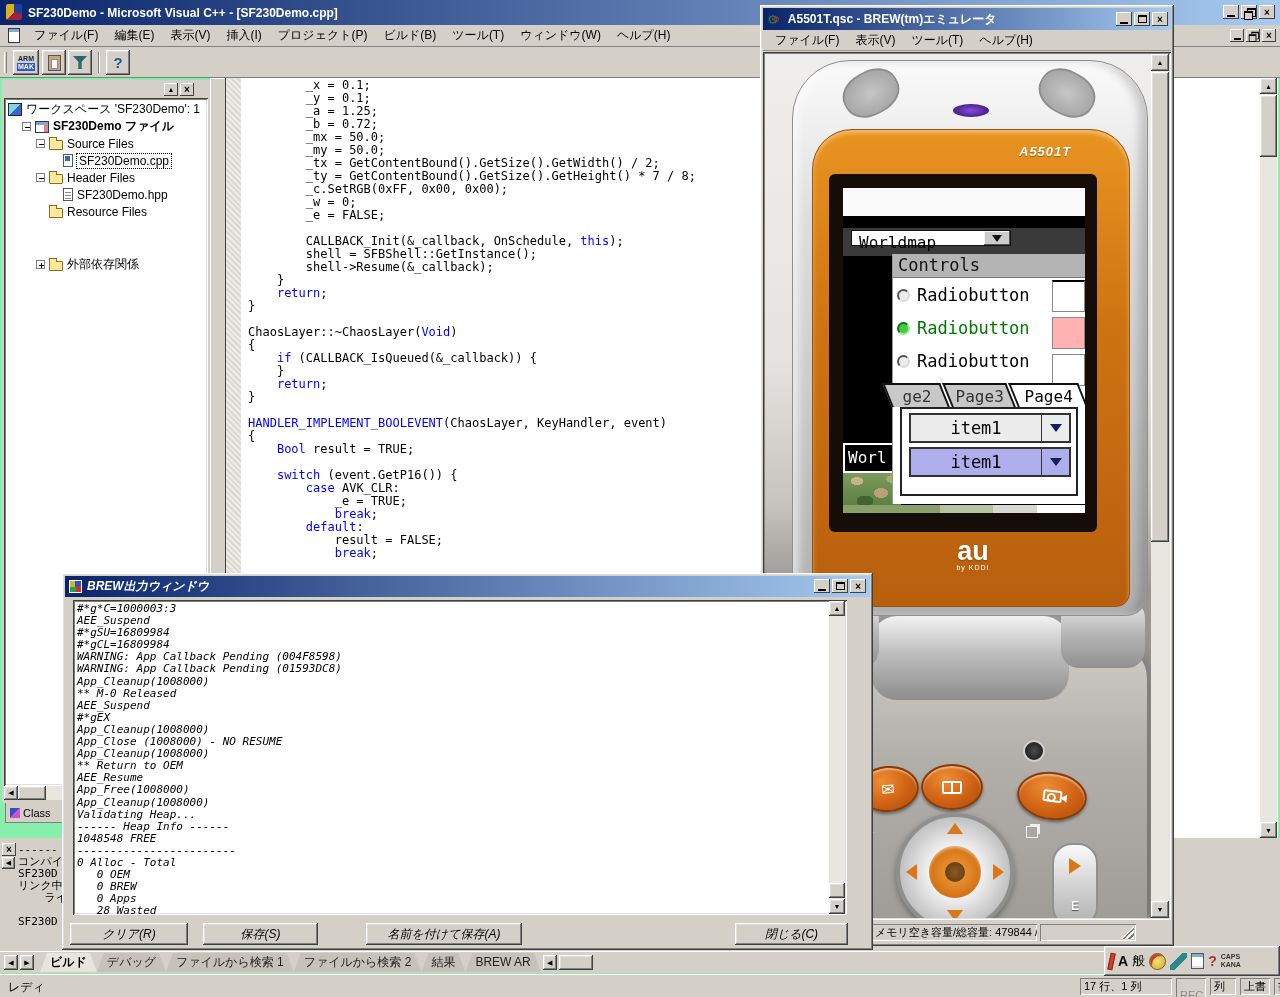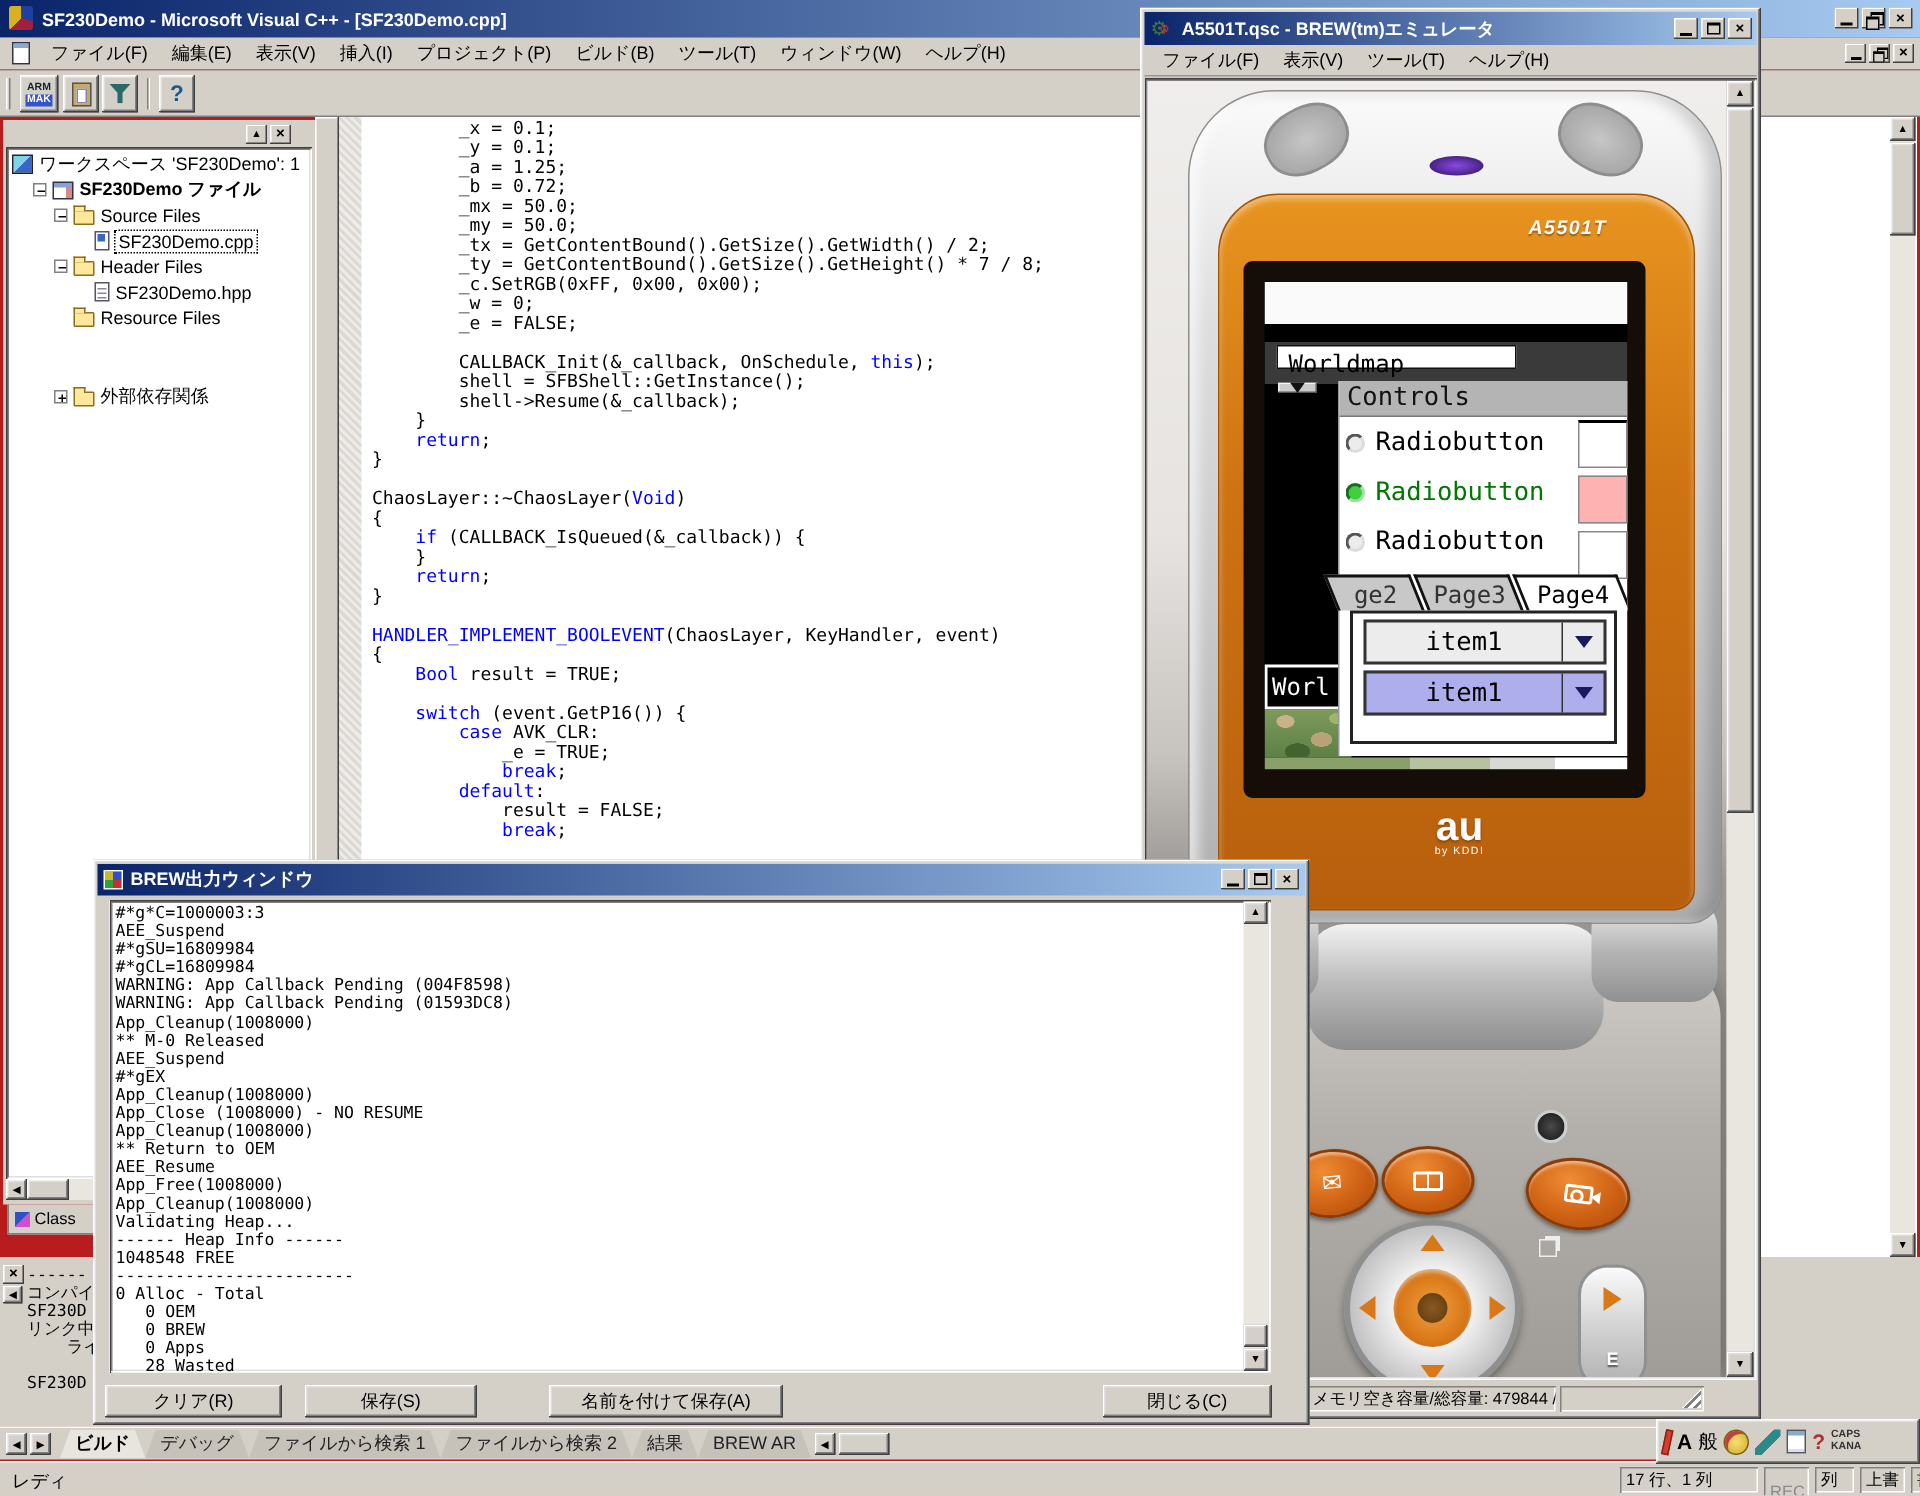--- a/index.html
+++ b/index.html
@@ -1,17 +1,17 @@
 <!DOCTYPE html>
 <html><head>
 <meta charset="utf-8">
 <style>
   * { margin:0; padding:0; box-sizing:border-box; }
   body { font-family:"Liberation Sans","DejaVu Sans",sans-serif; }
-  .screen { position:relative; width:1280px; height:997px; background:#b91c1c; overflow:hidden;
+  .screen { position:relative; width:1280px; height:997px; background:#86efac; overflow:hidden;
             font-size:12px; color:#000; }
   .abs { position:absolute; }
   .bev-out { box-shadow: inset -1px -1px #404040, inset 1px 1px #fff, inset -2px -2px #808080, inset 2px 2px #dfdfdf; }
   .bev-out-thin { box-shadow: inset -1px -1px #404040, inset 1px 1px #fff; }
   .bev-in  { box-shadow: inset 1px 1px #404040, inset -1px -1px #fff, inset 2px 2px #808080, inset -2px -2px #dfdfdf; }
   .titlebar { background:linear-gradient(90deg,#0a246a,#a6caf0); color:#fff; font-weight:bold;
               display:flex; align-items:center; overflow:hidden; white-space:nowrap; }
   .tbtn { width:16px; height:14px; background:#d4d0c8; box-shadow: inset -1px -1px #404040, inset 1px 1px #fff;
           display:flex; align-items:center; justify-content:center; color:#000; font-size:10px; font-weight:bold; }
   .tbtn-sm { width:14px; height:13px; }
@@ -392,21 +392,21 @@
               </span>
           </div>
 
           <div class="abs" style="left:66px;top:259px;width:162px;height:30px;background:#aeaeec;border:2px solid #333;display:flex;z-index:7;">
             <span style="flex:1;text-align:center;font-size:17px;line-height:26px;">item1</span>
             <span style="width:28px;border-left:1px solid #333;display:flex;align-items:center;justify-content:center;">
                 <span class="tri-dn"></span>
               </span>
           </div>
 
-          <div class="abs" style="left:8px;top:42px;width:160px;height:16px;background:#fff;border:1px solid #111;display:flex;z-index:5;flex-direction:column;">
+          <div class="abs" style="left:8px;top:42px;width:160px;height:16px;background:#fff;border:1px solid #111;display:flex;z-index:5;">
             <span style="flex:1;font-size:16px;line-height:24px;padding-left:7px;">Worldmap</span>
             <span style="width:26px;background:#ccc;box-shadow:inset -1px -1px #555,inset 1px 1px #f5f5f5;display:flex;align-items:center;justify-content:center;">
                 <span class="dd-tri"></span>
               </span>
           </div>
         </div>
 
         <div class="abs" style="left:258px;top:686px;width:22px;height:22px;border-radius:50%;background:radial-gradient(#4a4a4a,#141414);border:2px solid #cfcfcf;z-index:5;"></div>
         <div class="oval-btn" style="left:92px;top:712px;width:62px;height:46px;transform:rotate(-5deg);z-index:5;">
           <span style="color:#fff;font-size:16px;">✉</span>
@@ -443,21 +443,21 @@
       </div>
     </div>
 
     <div class="abs" style="left:3px;top:917px;width:408px;height:21px;background:#d4d0c8;">
       <span class="abs seg" style="left:2px;top:2px;width:272px;height:17px;padding-left:110px;">メモリ空き容量/総容量: 479844 / 1048576</span>
       <span class="abs seg" style="left:277px;top:2px;width:96px;height:17px;"></span>
       <span class="abs" style="left:358px;top:4px;width:13px;height:13px;background:repeating-linear-gradient(135deg,#fff 0 2px,#808080 2px 4px);clip-path:polygon(100% 0,100% 100%,0 100%);"></span>
     </div>
   </div>
 
-  <div class="abs bev-out" style="left:62px;top:573px;width:811px;height:377px;background:#d4d0c8;z-index:20;">
+  <div class="abs bev-out" style="left:62px;top:573px;width:811px;height:377px;background:#d4d0c8;z-index:20;font-style:italic;">
     <div class="abs titlebar" style="left:3px;top:3px;width:805px;height:21px;">
       <span style="margin-left:4px;width:13px;height:13px;background:conic-gradient(#3050c8 0 25%, #c83030 0 50%, #30a040 0 75%, #c8b830 0);border:1px solid #fff;"></span>
       <span style="margin-left:5px;">BREW出力ウィンドウ</span>
       <span class="abs" style="right:4px;top:3px;display:flex;gap:2px;">
         <span class="tbtn">
             <span class="g-min"></span>
           </span>
         <span class="tbtn">
             <span class="g-max"></span>
           </span>

